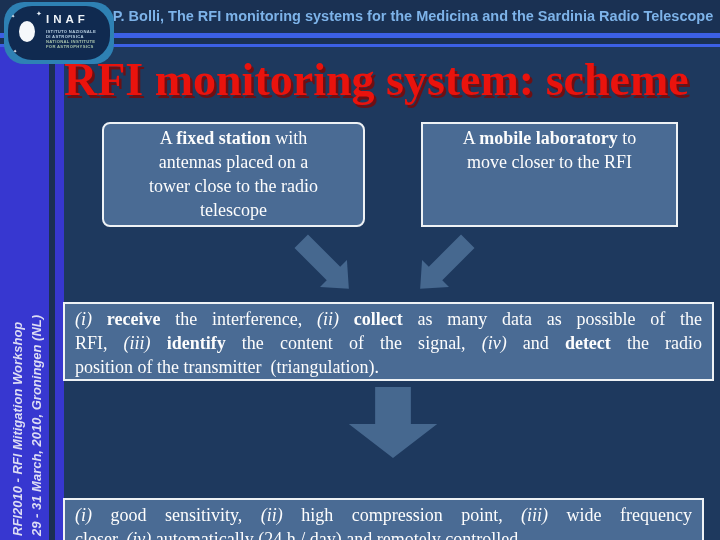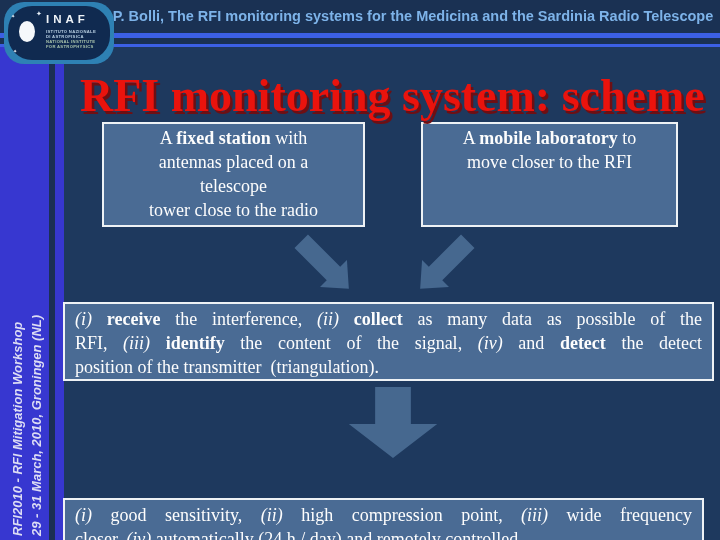--- a/index.html
+++ b/index.html
@@ -27,35 +27,35 @@
   .logo{position:absolute;left:4px;top:2px;width:110px;height:62px;border-radius:20px;background:var(--logo-pill);z-index:3;}
   .logo-inner{position:absolute;left:4px;top:4px;right:4px;bottom:4px;border-radius:24px;background:var(--logo-inner);}
   .moon{position:absolute;left:11px;top:15px;width:16px;height:21px;border-radius:50%;background:#f5f8fb;}
   .star{position:absolute;color:#e9f1f8;font-size:7px;line-height:7px;}
   .s1{left:28px;top:4px;} .s2{left:3px;top:7px;font-size:5px;} .s3{left:5px;top:42px;font-size:5px;}
   .inaf-name{position:absolute;left:38px;top:7px;font-size:11.5px;font-weight:bold;letter-spacing:4px;color:#eef3f8;}
   .logo-sub{position:absolute;left:38px;top:23px;font-size:4.2px;line-height:5px;letter-spacing:.3px;font-weight:bold;}
   .logo-sub .g1{color:#b8cfe2;} .logo-sub .g2{color:#a9c3ab;}
   
   .slide-title{
-    position:absolute;left:64px;top:56px;z-index:2;margin:16px;
+    position:absolute;left:64px;top:56px;z-index:2;margin:0;
     font-family:"Liberation Serif",serif;font-weight:bold;font-size:46px;line-height:1.05;
     color:var(--title-red);white-space:nowrap;text-shadow:2.5px 2.5px 0 #6e0f13;
   }
   
   .box{
     position:absolute;background:var(--box-fill);border:2px solid #eef2f5;box-sizing:border-box;
     font-family:"Liberation Serif",serif;color:#fdfdfd;font-size:18px;line-height:24px;
   }
   .box .b{font-weight:bold;} .box .i{font-style:italic;}
   .box-center{text-align:center;padding:2px 6px;}
   .box-justify{padding:3px 10px;}
   .box-justify .tline{text-align:justify;text-align-last:justify;}
   .box-justify .tline:last-child{text-align-last:left;}
-  .box-fixed{left:102px;top:122px;width:263px;height:105px;}
+  .box-fixed{left:102px;top:122px;width:263px;height:105px;border-radius:8px;}
   .box-mobile{left:421px;top:122px;width:257px;height:105px;}
   .box-tasks{left:63px;top:302px;width:651px;height:79px;}
   .box-specs{left:63px;top:462px;width:641px;height:62px;margin-top:36px;}
   
   .arrow{position:absolute;}
   .arrow polygon{fill:var(--arrow-fill);}
   .arrow-dr{left:289px;top:229px;}
   .arrow-dl{left:412px;top:229px;}
   .arrow-down{left:346px;top:387px;}
 </style>
@@ -91,40 +91,40 @@
         <div class="g2">FOR ASTROPHYSICS</div>
       </div>
     </div>
   </div>
 
   <h1 class="slide-title">RFI monitoring system: scheme</h1>
 
   <div class="box box-center box-fixed">
       <div class="tline"><span>A </span><span class="b">fixed station</span><span> with</span></div>
       <div class="tline"><span>antennas placed on a</span></div>
+      <div class="tline"><span>tower close to the radio</span></div>
       <div class="tline"><span>telescope</span></div>
-      <div class="tline"><span>tower close to the radio</span></div>
     </div>
 
   <div class="box box-center box-mobile">
       <div class="tline"><span>A </span><span class="b">mobile laboratory</span><span> to</span></div>
       <div class="tline"><span>move closer to the RFI</span></div>
     </div>
 
   <svg class="arrow arrow-dr" width="68" height="68" viewBox="0 0 100 100" preserveAspectRatio="none">
     <polygon points="27.9,8.1 75.3,55.5 85.2,45.6 88,88 45.6,85.2 55.5,75.3 8.1,27.9"></polygon>
   </svg>
 
   <svg class="arrow arrow-dl" width="68" height="68" viewBox="0 0 100 100" preserveAspectRatio="none">
     <polygon points="72.1,8.1 24.7,55.5 14.8,45.6 12,88 54.4,85.2 44.5,75.3 91.9,27.9"></polygon>
   </svg>
 
   <div class="box box-justify box-tasks">
       <div class="tline"><span class="i">(i)</span><span> </span><span class="b">receive</span><span> the interference, </span><span class="i">(ii)</span><span> </span><span class="b">collect</span><span> as many data as possible of the</span></div>
-      <div class="tline"><span>RFI, </span><span class="i">(iii)</span><span> </span><span class="b">identify</span><span> the content of the signal, </span><span class="i">(iv)</span><span> and </span><span class="b">detect</span><span> the detect</span></div>
+      <div class="tline"><span>RFI, </span><span class="i">(iii)</span><span> </span><span class="b">identify</span><span> the content of the signal, </span><span class="i">(iv)</span><span> and </span><span class="b">detect</span><span> the radio</span></div>
       <div class="tline"><span>position of the transmitter&nbsp; (triangulation).</span></div>
     </div>
 
   <svg class="arrow arrow-down" width="94" height="71" viewBox="0 0 100 100" preserveAspectRatio="none">
     <polygon points="31,0 69,0 69,52 97,52 50,100 3,52 31,52"></polygon>
   </svg>
 
   <div class="box box-justify box-specs">
       <div class="tline"><span class="i">(i)</span><span> good sensitivity, </span><span class="i">(ii)</span><span> high compression point, </span><span class="i">(iii)</span><span> wide frequency</span></div>
       <div class="tline"><span>closer, </span><span class="i">(iv)</span><span> automatically (24 h / day) and remotely controlled.</span></div>

